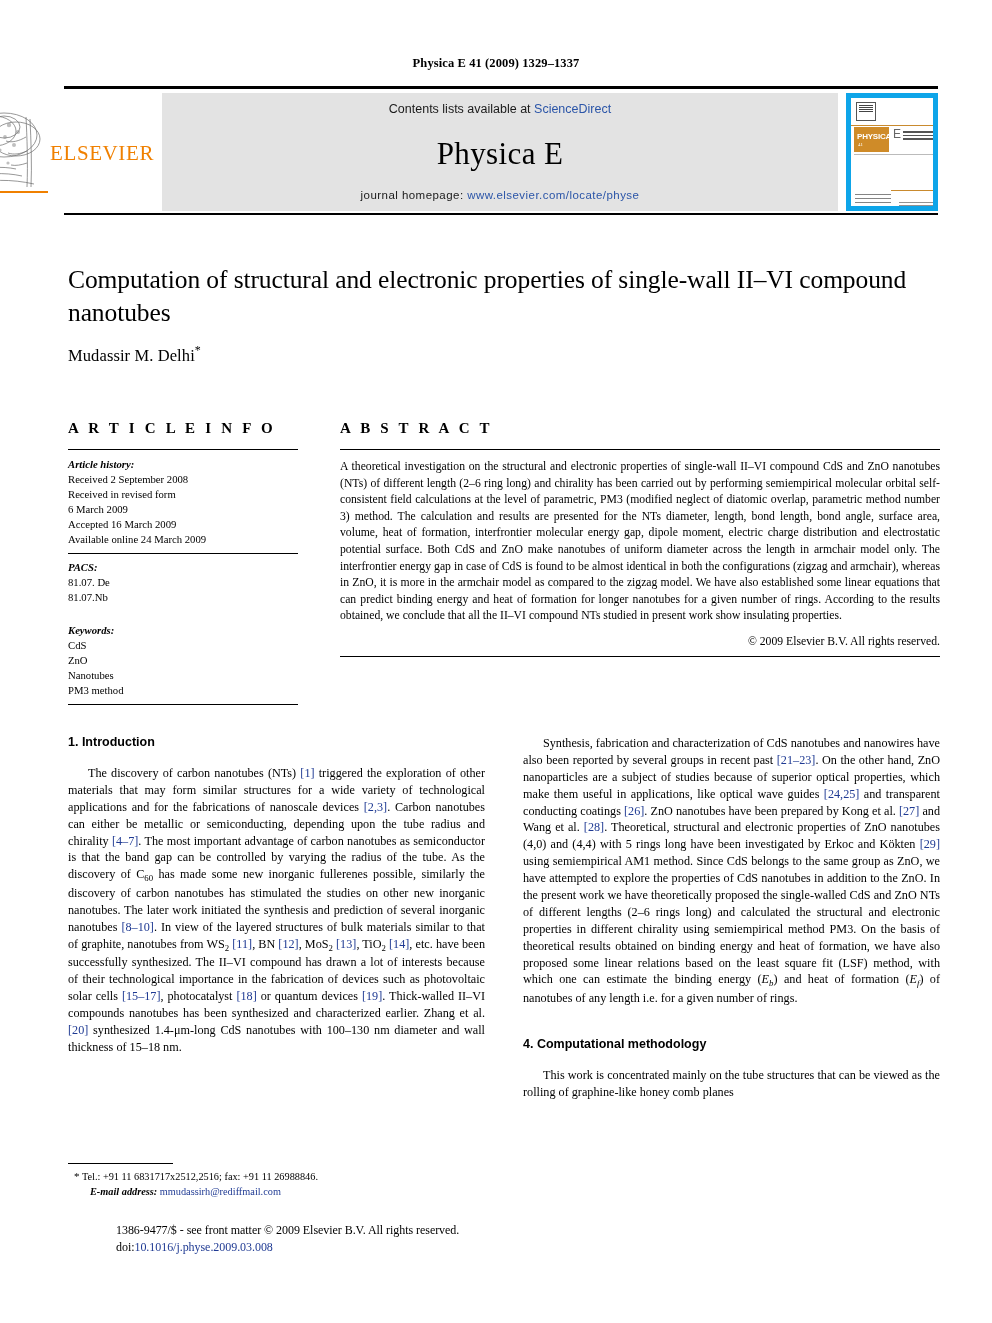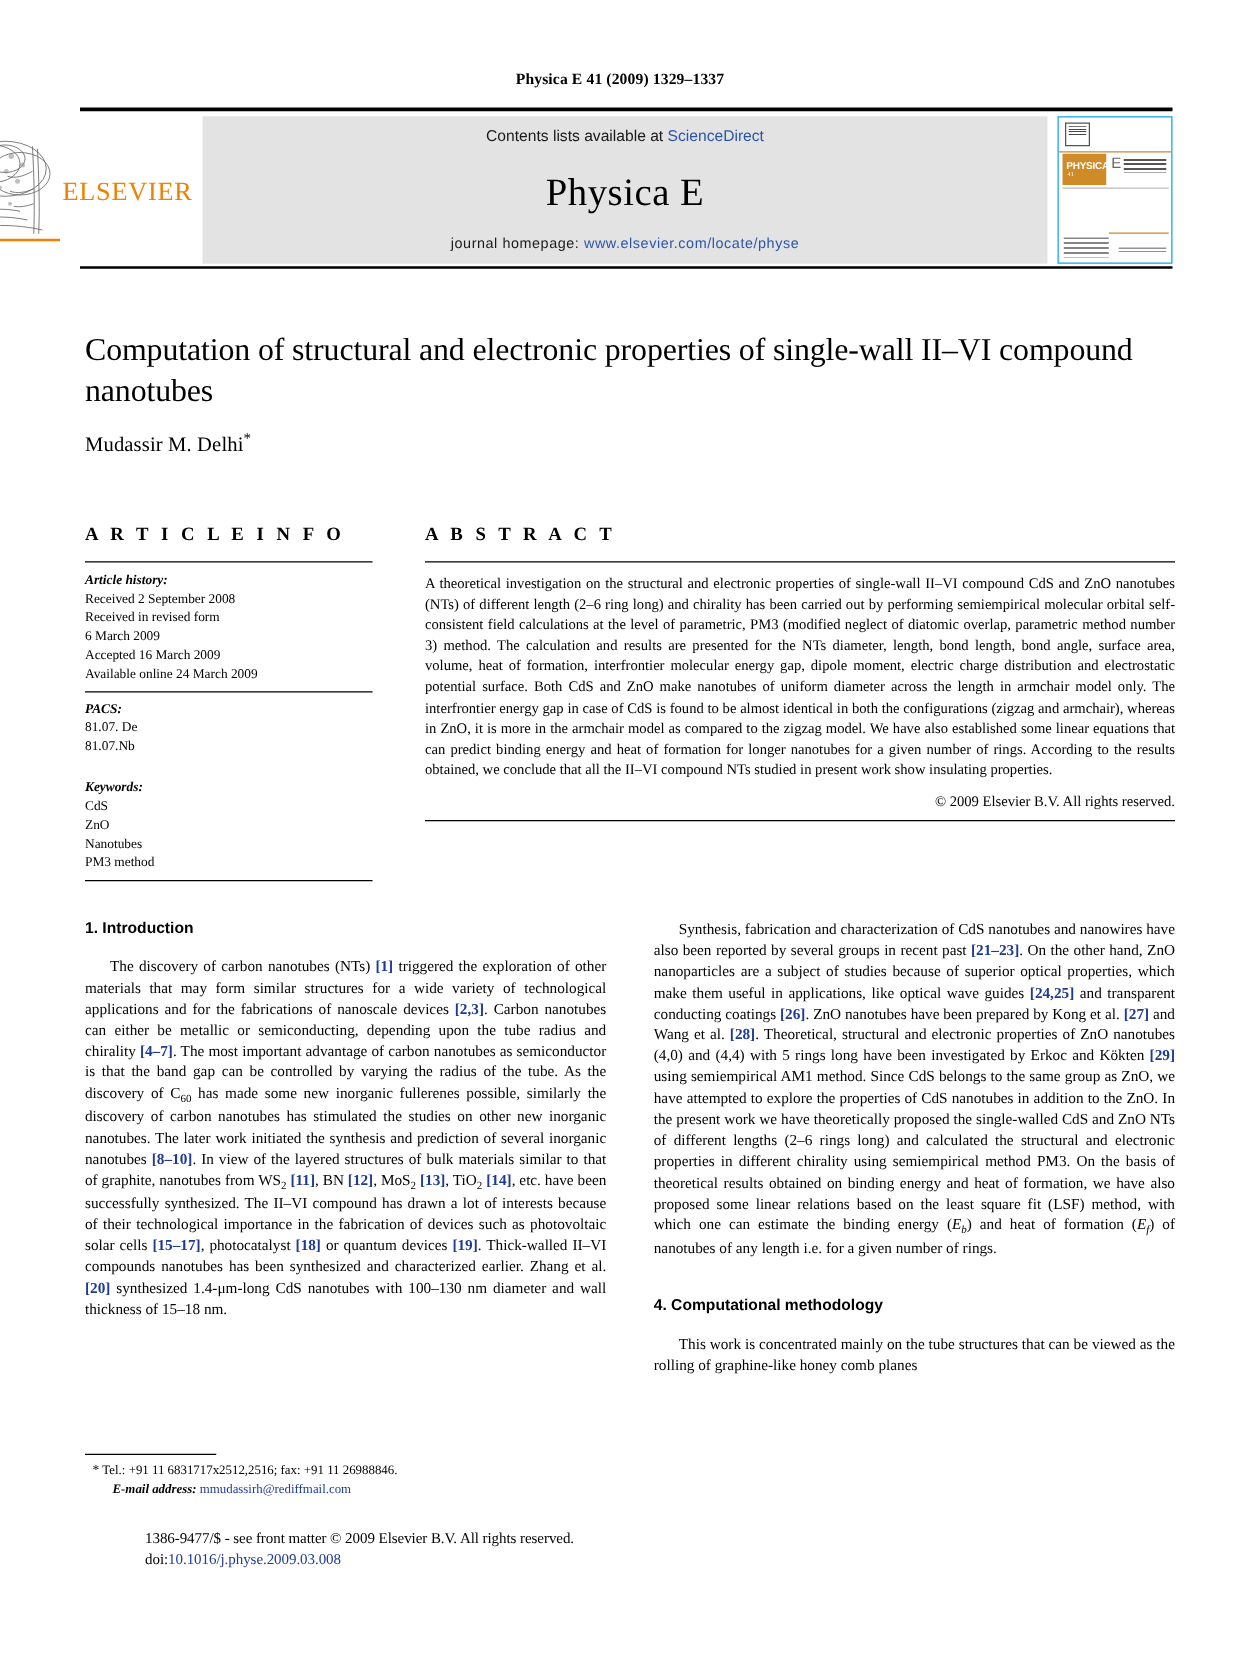--- a/index.html
+++ b/index.html
@@ -109,21 +109,21 @@
     font-size: 11.5px;
     letter-spacing: .45px;
     color: #1a1a1a;
   }
   .homepage-line .url { color: #2b55a8; }
 
   
   .cover-thumb {
     width: 92px;
     flex: 0 0 92px;
-    border: 1px solid #0ea5e9;
+    border: 5px solid #0ea5e9;
     background: #ffffff;
     box-sizing: border-box;
     position: relative;
     overflow: hidden;
   }
   .ct-topbox {
     position: absolute; left: 5px; top: 4px;
     width: 18px; height: 17px;
     border: 1px solid #555; background: #fff;
   }
@@ -245,21 +245,21 @@
     margin: 0 0 16px 0;
   }
   .sec-title.spaced { margin-top: 30px; }
   p.body-p {
     font-size: 12.2px;
     line-height: 1.385;
     text-align: justify;
     text-indent: 20px;
     margin: 0;
   }
-  .ref { color: #1f3a93; font-weight: bold; }
+  .ref { color: #1f3a93; }
   sub { font-size: .72em; }
   sup { font-size: .72em; }
   i { font-style: italic; }
 
   
   .footnote-area { position: absolute; left: 68px; top: 1163px; width: 417px; }
   .fn-rule { width: 105px; height: 1px; background: #000; margin-bottom: 5px; }
   .fn-line {
     font-size: 10.3px;
     line-height: 1.45;

